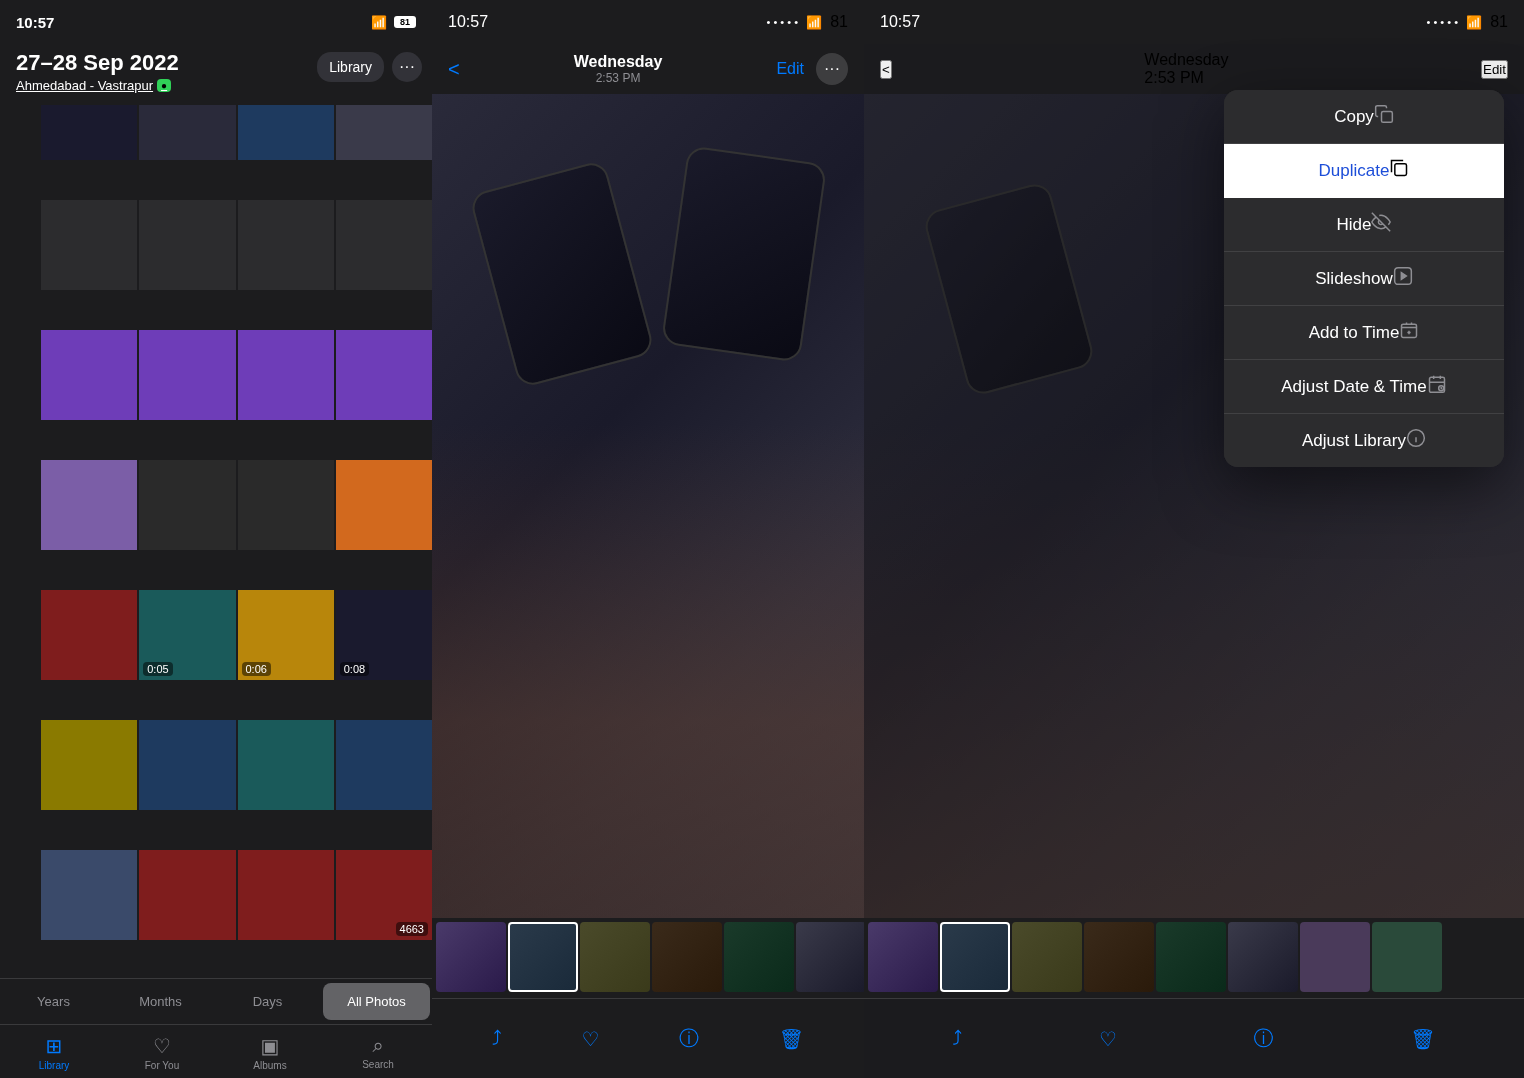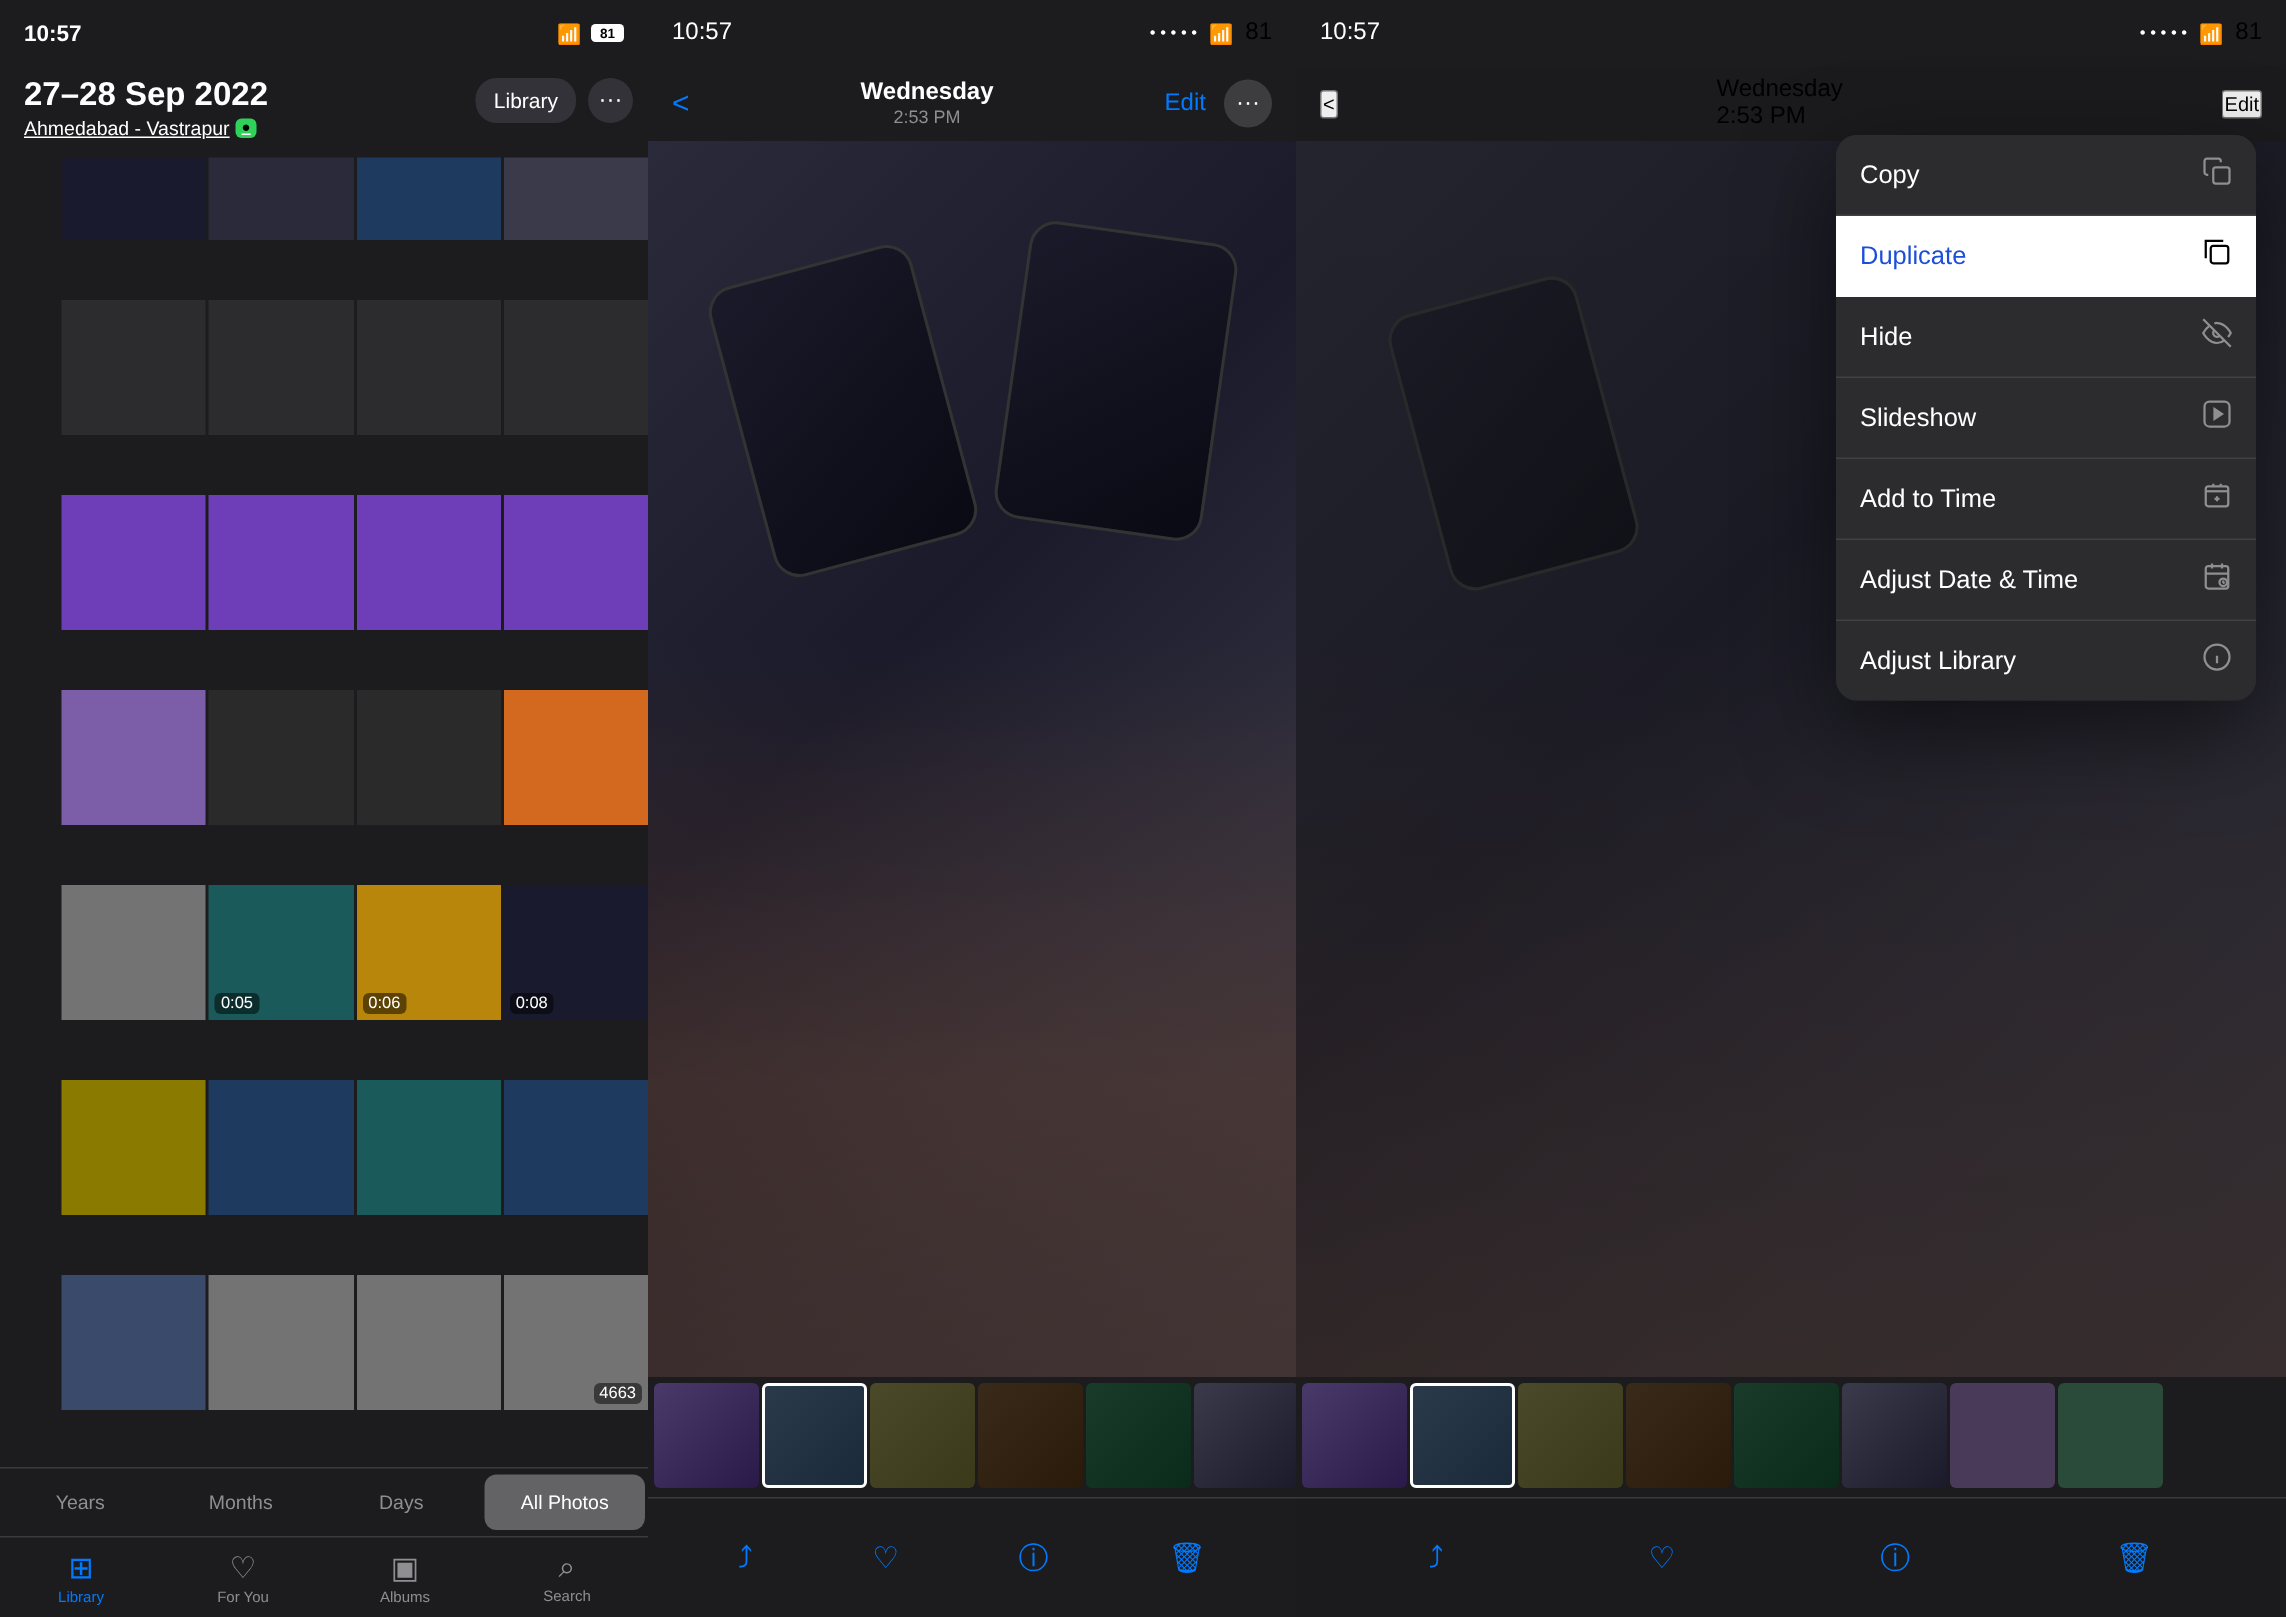--- a/index.html
+++ b/index.html
@@ -141,21 +141,21 @@
       background: #2c2c2e;
       overflow: hidden;
       position: relative;
     }
     .grid-cell.purple { background: #6e3db8; }
     .grid-cell.dark { background: #1a1a2e; }
     .grid-cell.blue { background: #1e3a5f; }
     .grid-cell.gray { background: #3a3a3c; }
     .grid-cell.yellow { background: #b8860b; }
     .grid-cell.light-purple { background: #7b5ea7; }
-    .grid-cell.settings { background: #737373; }
+    .grid-cell.settings { background: #7f1d1d; }
     .grid-cell.orange { background: #d2691e; }
     .grid-cell.teal { background: #1a5a5a; }
     .grid-cell.dark2 { background: #2a2a2a; }
     .video-badge {
       position: absolute;
       bottom: 4px;
       left: 4px;
       color: #fff;
       font-size: 11px;
       font-weight: 500;
@@ -456,21 +456,21 @@
       width: 280px;
       background: rgba(44,44,46,0.98);
       border-radius: 14px;
       overflow: hidden;
       box-shadow: 0 20px 60px rgba(0,0,0,0.5);
       z-index: 100;
     }
     .menu-item {
       display: flex;
       align-items: center;
-      justify-content: space-between;
+      justify-content: center;
       padding: 14px 16px;
       border-bottom: 1px solid rgba(255,255,255,0.1);
       cursor: pointer;
       background: #2c2c2e;
     }
     .menu-item:last-child {
       border-bottom: none;
     }
     .menu-item.active {
       background: #fff;

